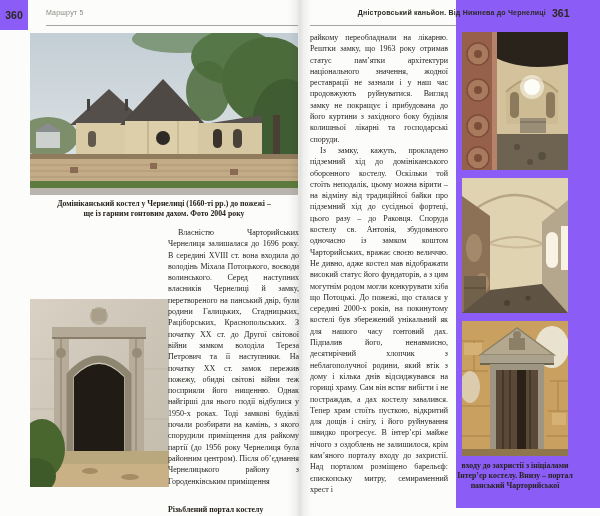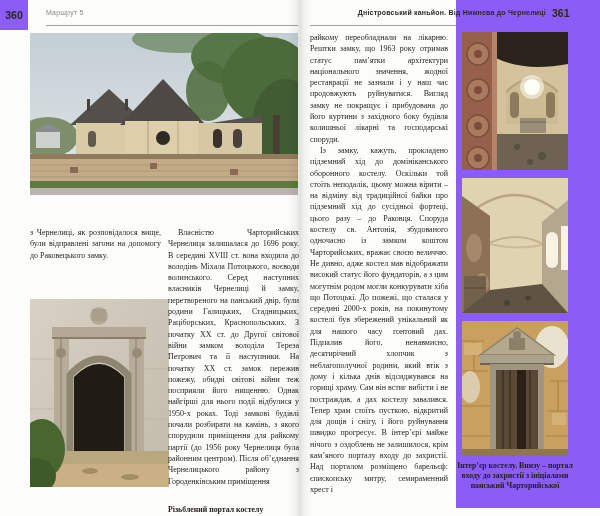--- a/index.html
+++ b/index.html
@@ -96,24 +96,25 @@
     </g>
     <g fill="#8a6a52">
         <rect x="40" y="134" width="8" height="6"></rect>
         <rect x="120" y="130" width="7" height="6"></rect>
         <rect x="200" y="136" width="8" height="6"></rect>
       </g>
     <rect x="0" y="148" width="268" height="7" fill="#5d7b3e"></rect>
     <rect x="0" y="155" width="268" height="7" fill="#b9b5ae"></rect>
   </svg>
 
-
-  <div class="abs bodytext" style="left:30px;top:227px;width:131px;">
-    <p>з Чернелиці, як розповідалося вище, були відправлені загони на допомогу до Раковецького замку.</p>
-  </div>
+  <div class="abs caption center" style="left:26px;top:199px;width:276px;">
+    <div>Домініканський костел у Чернелиці (1660-ті рр.) до пожежі –</div>
+    <div>ще із гарним гонтовим дахом. Фото 2004 року</div>
+  </div>
+
 
   <svg class="abs photo" style="left:30px;top:299px;" width="139" height="188" viewBox="0 0 139 188" preserveAspectRatio="none">
     <defs>
       <linearGradient id="wallg" x1="0" y1="0" x2="1" y2="1">
         <stop offset="0" stop-color="#d8d1c4"></stop>
           <stop offset="1" stop-color="#c2baab"></stop>
       </linearGradient>
     </defs>
     <rect width="139" height="188" fill="url(#wallg)"></rect>
     <g stroke="#b3aa99" stroke-width="1" opacity=".5">
@@ -254,19 +255,19 @@
     <g stroke="#3e3124" stroke-width="1.5">
       <line x1="41" y1="49" x2="41" y2="128"></line>
         <line x1="48" y1="49" x2="48" y2="128"></line>
       <line x1="68" y1="49" x2="68" y2="128"></line>
     </g>
     <rect x="55" y="49" width="9" height="79" fill="#2b2118"></rect>
     <rect x="0" y="128" width="106" height="7" fill="#8f764d"></rect>
   </svg>
 
   <div class="abs caption center" style="left:152px;top:461px;width:126px;">
+    <div>входу до захристії з ініціалами</div>
     <div>Інтер’єр костелу. Внизу – портал</div>
-    <div>входу до захристії з ініціалами</div>
     <div>панський Чарторийської</div>
   </div>
 </div>
 
 <div class="abs fold" style="left:288px;top:0;width:24px;height:516px;"></div>
 
 </body></html>

